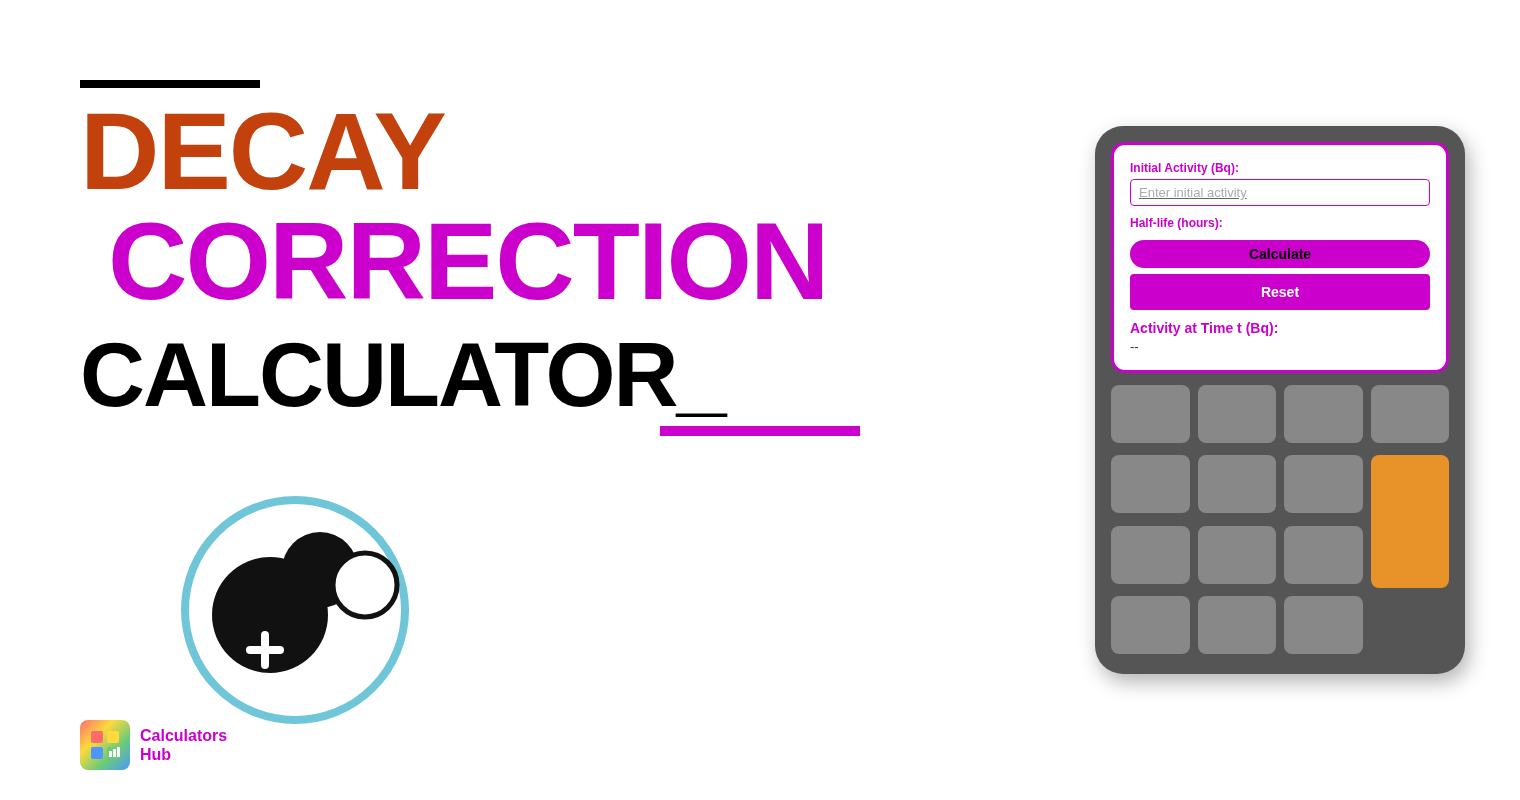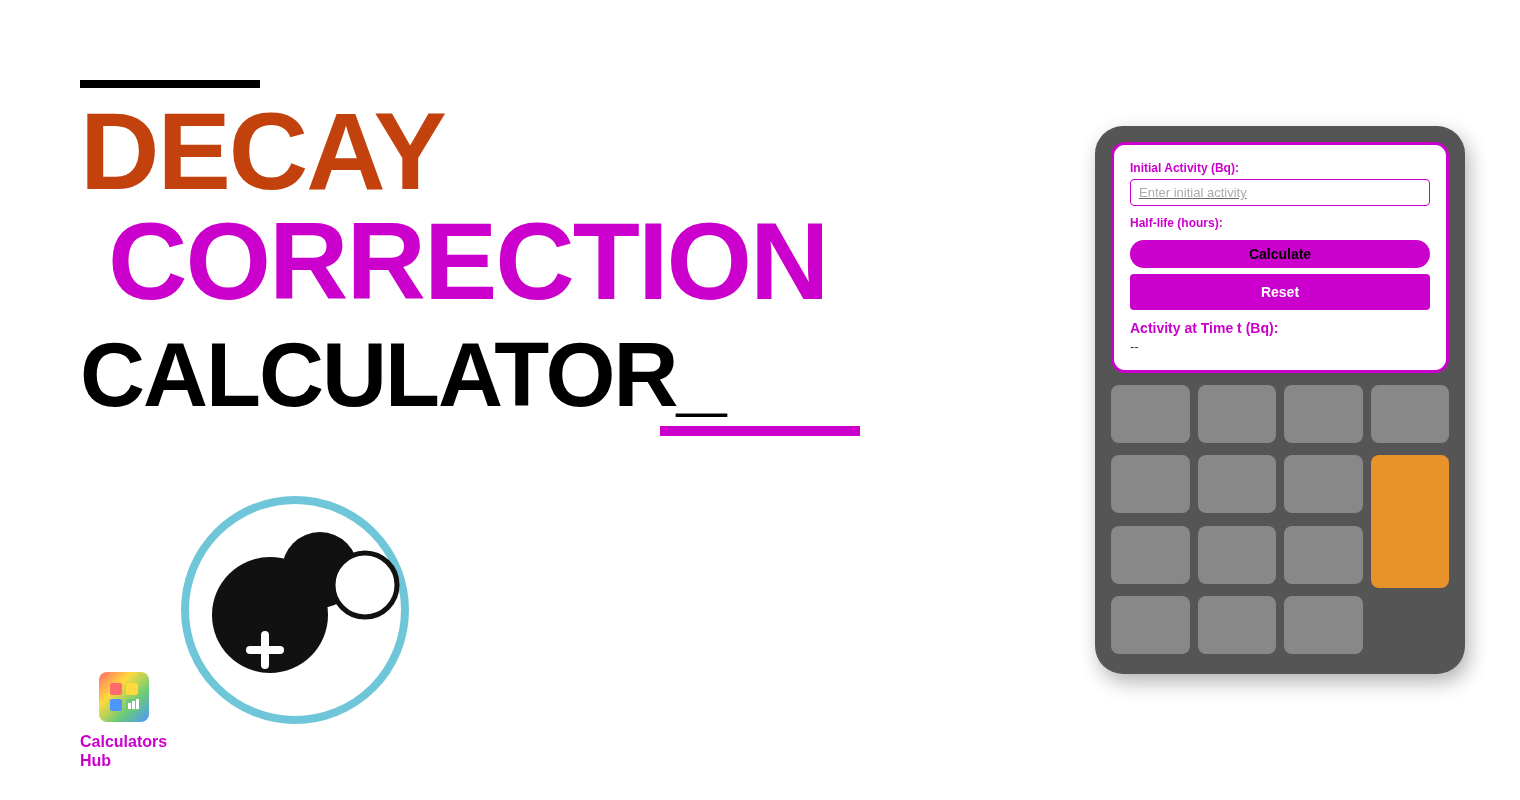--- a/index.html
+++ b/index.html
@@ -76,21 +76,20 @@
       margin-left: 80px;
     }
 
     .logo-area {
       position: absolute;
       bottom: 30px;
       left: 80px;
       display: flex;
       align-items: center;
       gap: 10px;
-      flex-direction: column;
     }
 
     .logo-icon {
       width: 50px;
       height: 50px;
       background: linear-gradient(135deg, #ff6b6b, #ffd93d, #6bcb77, #4d96ff);
       border-radius: 8px;
       display: flex;
       align-items: center;
       justify-content: center;

